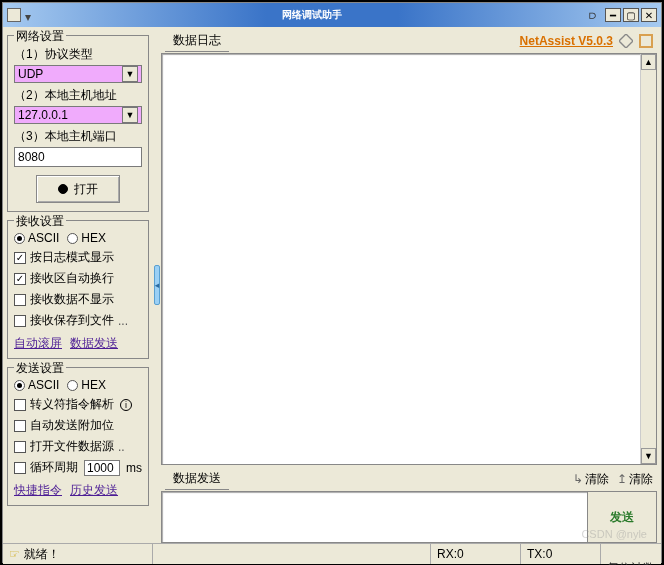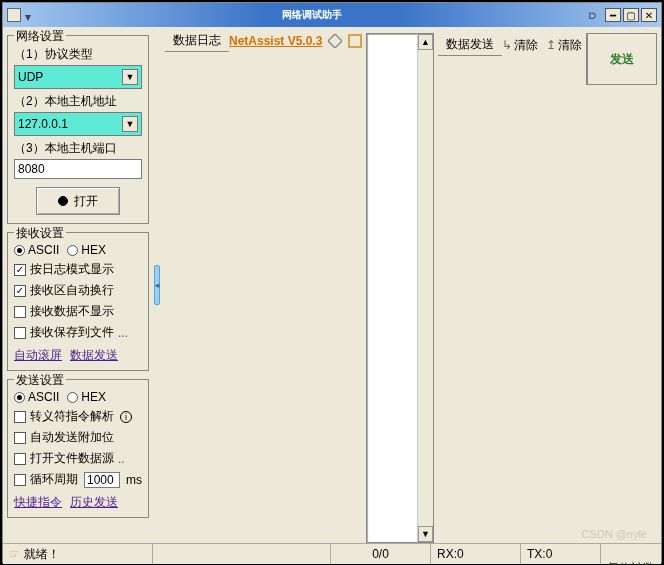--- a/index.html
+++ b/index.html
@@ -12,41 +12,41 @@
 .tb-title { flex: 1; text-align: center; color: #fff; font-weight: bold; font-size: 10px; }
 .tb-right { display: flex; gap: 2px; align-items: center; }
 .tb-btn { width: 16px; height: 14px; border: 1px solid #555; background: #ece9d8; display: flex; align-items: center; justify-content: center; font-size: 10px; cursor: pointer; }
 .pin-icon { width: 14px; height: 14px; color: #333; }
 
 .body { display: flex; height: 516px; }
 .sidebar { width: 150px; padding: 4px; display: flex; flex-direction: column; gap: 4px; }
 .group { border: 1px solid #888; padding: 6px 6px 6px 6px; position: relative; margin-top: 4px; }
 .group-title { position: absolute; top: -8px; left: 6px; background: #ece9d8; padding: 0 2px; }
 .lbl { margin-top: 4px; }
-.sel { width: 100%; height: 24px; border: 1px solid #7a7a7a; background: #5eead4; margin-top: 2px; display: flex; align-items: center; padding: 0 3px; justify-content: space-between; }
+.sel { width: 100%; height: 18px; border: 1px solid #7a7a7a; background: #f0abfc; margin-top: 2px; display: flex; align-items: center; padding: 0 3px; justify-content: space-between; }
 .sel-arrow { width: 16px; height: 16px; background: #ece9d8; border: 1px solid #777; display: flex; align-items: center; justify-content: center; font-size: 9px; }
 .inp { width: 100%; height: 20px; border: 1px solid #7a7a7a; background: #fff; margin-top: 2px; padding: 2px 3px; }
 .open-btn { width: 84px; height: 28px; margin: 8px auto 2px; border: 1px solid #888; background: #ece9d8; display: flex; align-items: center; justify-content: center; gap: 6px; cursor: pointer; box-shadow: 1px 1px 0 #fff inset, -1px -1px 0 #aaa inset; }
 .dot { width: 10px; height: 10px; border: 1px solid #000; border-radius: 50%; background: #000; }
 .radio-row { display: flex; gap: 8px; margin-top: 4px; align-items: center; }
 .radio { display: flex; align-items: center; gap: 3px; }
 .radio-c { width: 11px; height: 11px; border: 1px solid #555; border-radius: 50%; background: #fff; display: flex; align-items: center; justify-content: center; }
 .radio-d { width: 5px; height: 5px; border-radius: 50%; background: #000; }
 .chk-row { display: flex; align-items: center; gap: 4px; margin-top: 4px; }
 .chk { width: 12px; height: 12px; border: 1px solid #555; background: #fff; display: flex; align-items: center; justify-content: center; font-size: 10px; line-height: 1; }
 .ellipsis { color: #555; }
 .info-icon { display: inline-flex; width: 12px; height: 12px; border: 1px solid #000; border-radius: 50%; align-items: center; justify-content: center; font-size: 9px; margin-left: 2px; }
 .link-row { display: flex; gap: 8px; margin-top: 6px; }
 .link { color: #4c1d95; text-decoration: underline; cursor: pointer; }
 .cycle-inp { width: 36px; height: 16px; border: 1px solid #7a7a7a; background: #fff; padding: 0 2px; display: inline-block; margin: 0 2px; }
 
 .splitter { width: 8px; background: #ece9d8; display: flex; align-items: center; justify-content: center; }
 .splitter-handle { width: 6px; height: 40px; background: #9bd0f5; border: 1px solid #5aa0d0; border-radius: 2px; font-size: 9px; display: flex; align-items: center; justify-content: center; color: #2a6aa0; }
 
-.main { flex: 1; display: flex; flex-direction: row; padding: 4px 4px 0 0; }
+.main { flex: 1; display: flex; flex-direction: column; padding: 4px 4px 0 0; }
 .log-hdr { height: 20px; display: flex; align-items: center; justify-content: space-between; padding: 0 4px; }
 .tab-lbl { display: inline-block; border-bottom: 1px solid #888; padding: 2px 8px; }
 .log-right { display: flex; align-items: center; gap: 6px; }
 .brand { color: #d97000; text-decoration: underline; font-weight: bold; }
 .diamond { width: 14px; height: 14px; color: #888; }
 .square-icon { width: 14px; height: 14px; border: 2px solid #d9a050; }
 .log-area { flex: 1; border: 1px solid #888; background: #fff; margin-top: 2px; position: relative; box-shadow: inset 1px 1px 1px #aaa; }
 .scrollbar { position: absolute; right: 0; top: 0; bottom: 0; width: 16px; background: #ece9d8; border-left: 1px solid #ccc; }
 .sb-btn { height: 16px; background: #ece9d8; border: 1px solid #999; display: flex; align-items: center; justify-content: center; font-size: 9px; }
 .sb-top { position: absolute; top: 0; left: 0; right: 0; }
@@ -233,20 +233,19 @@
       </div>
     </div>
   </div>
 
   <div class="statusbar">
     <div class="sb-cell sb-ready">
         <span class="hand-icon">☞</span>
         <span>就绪！</span>
       </div>
     <div class="sb-cell sb-mid"></div>
-    <div class="sb-cell sb-num">0/0</div>
     <div class="sb-cell sb-rx">RX:0</div>
     <div class="sb-cell sb-tx">TX:0</div>
     <div class="sb-reset">复位计数</div>
   </div>
 
   <div class="watermark">CSDN @nyle</div>
 </div>
 
 </body></html>

